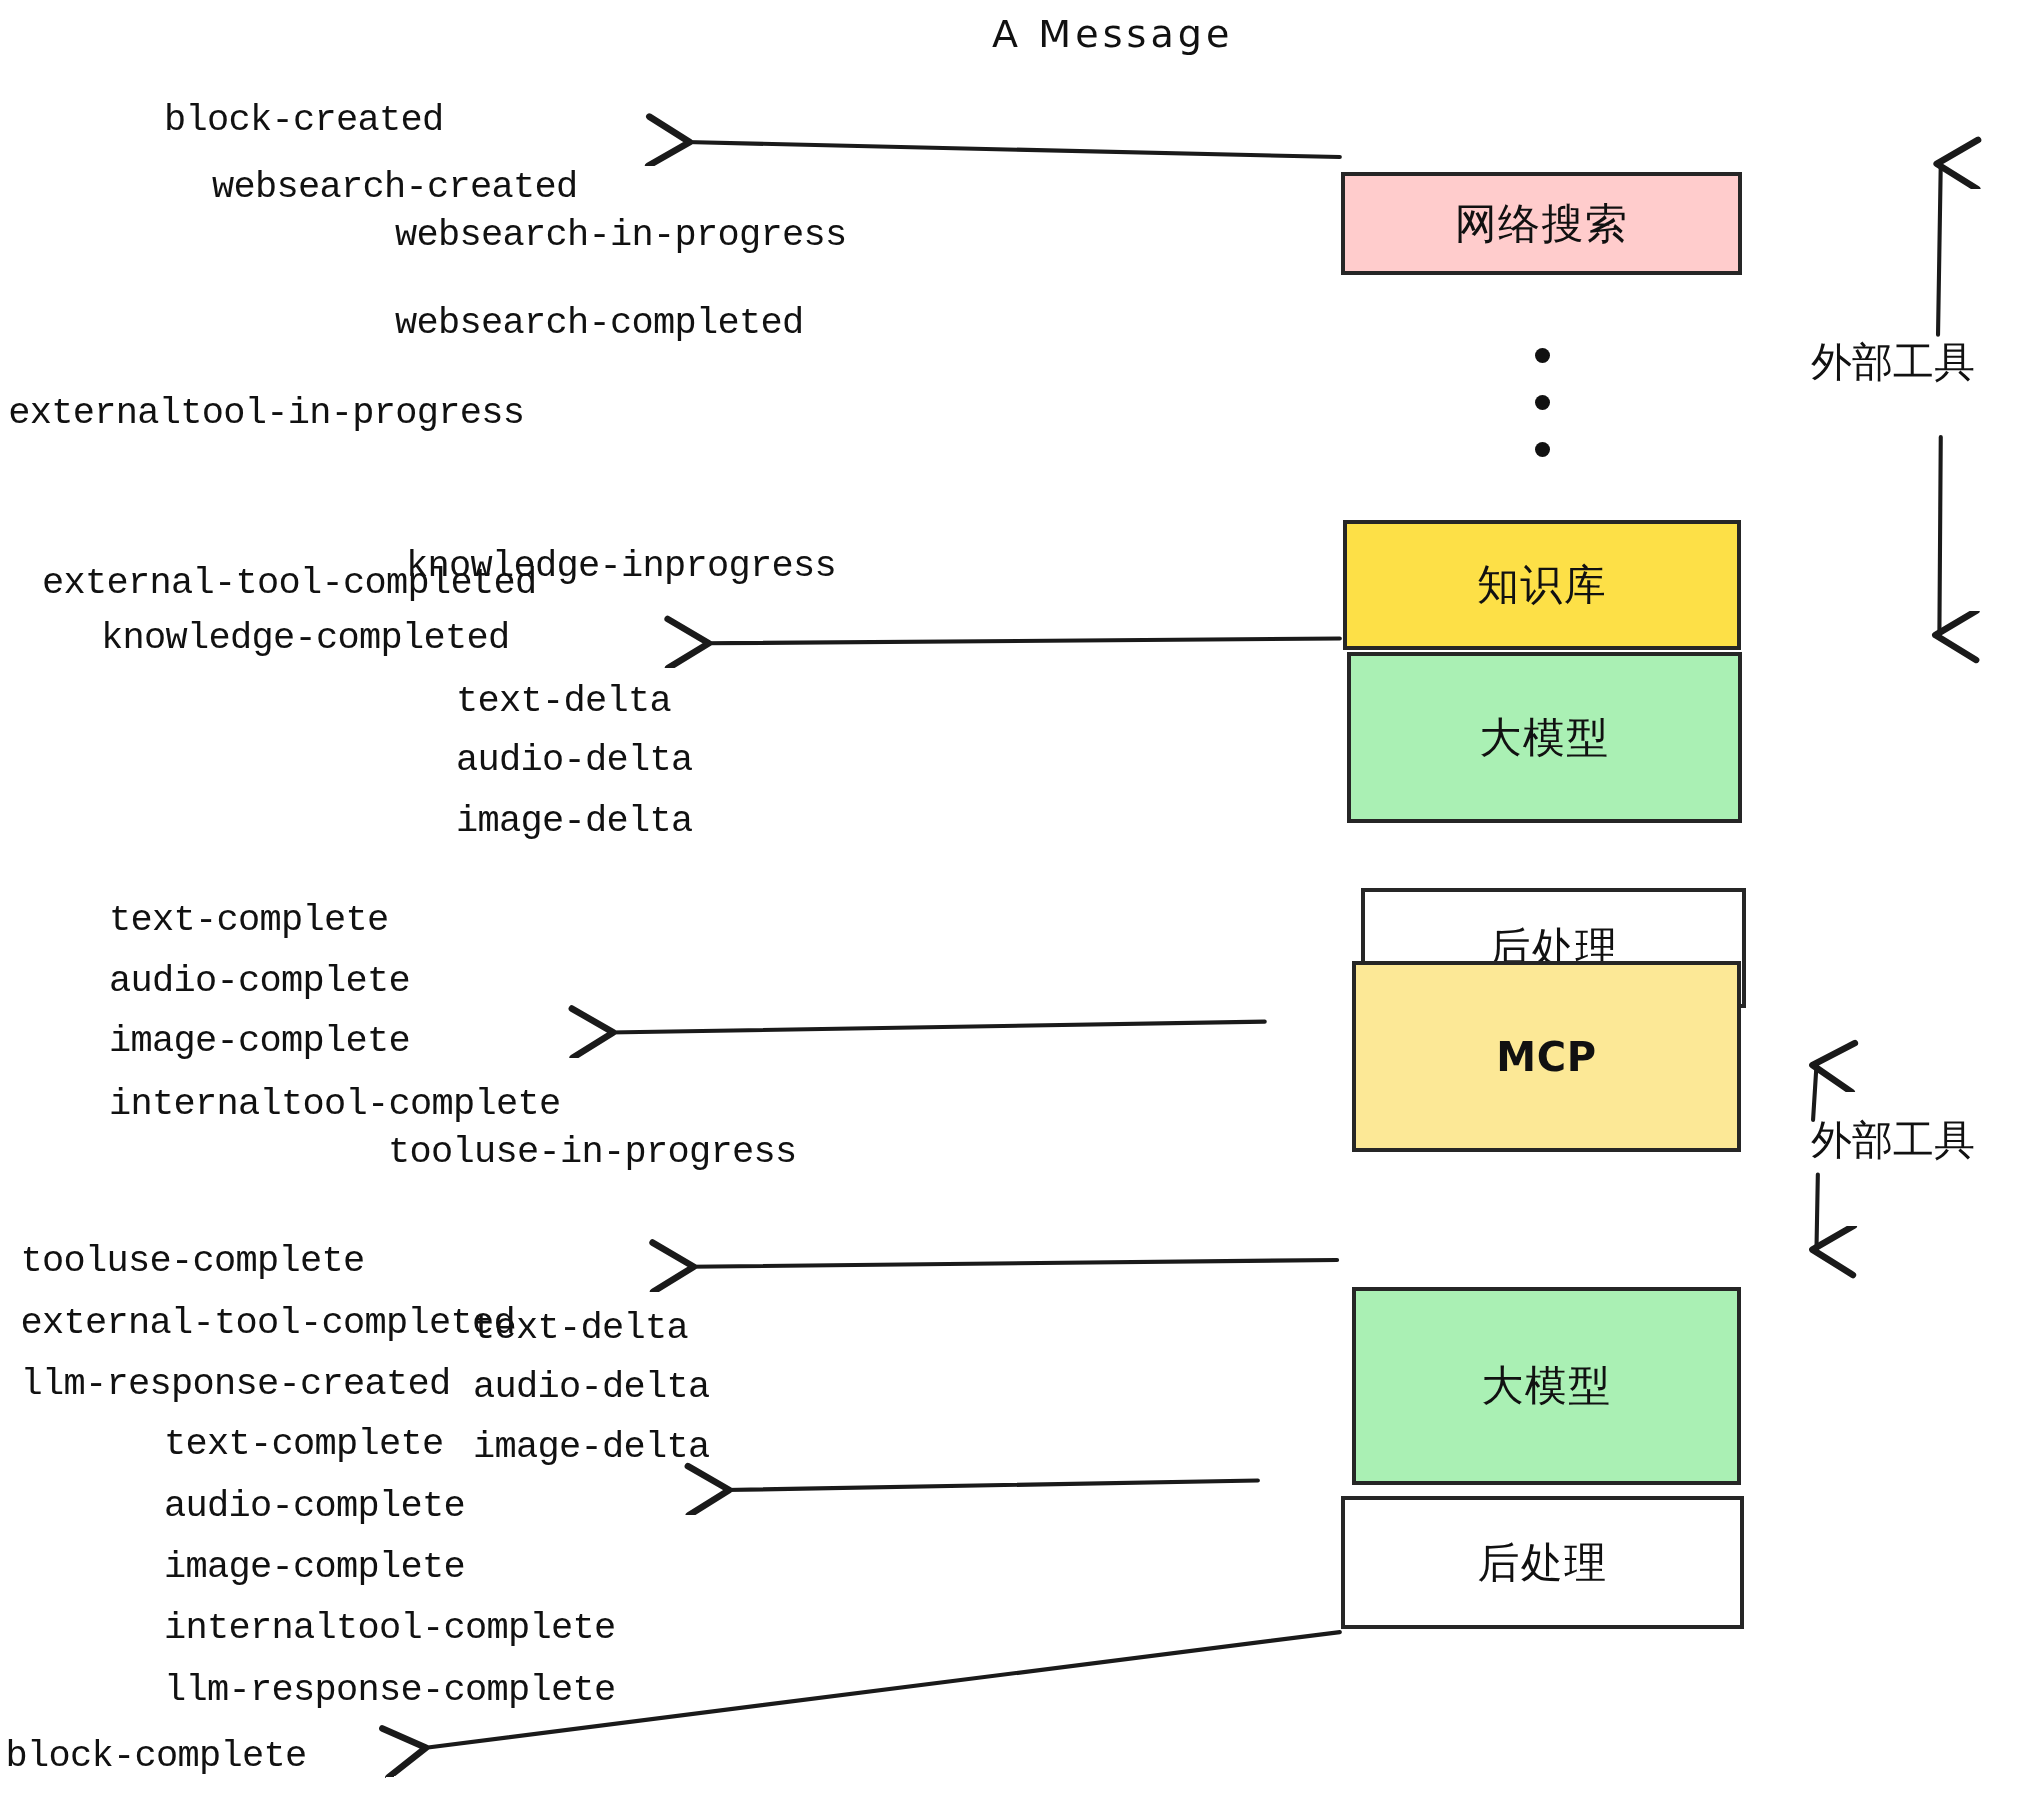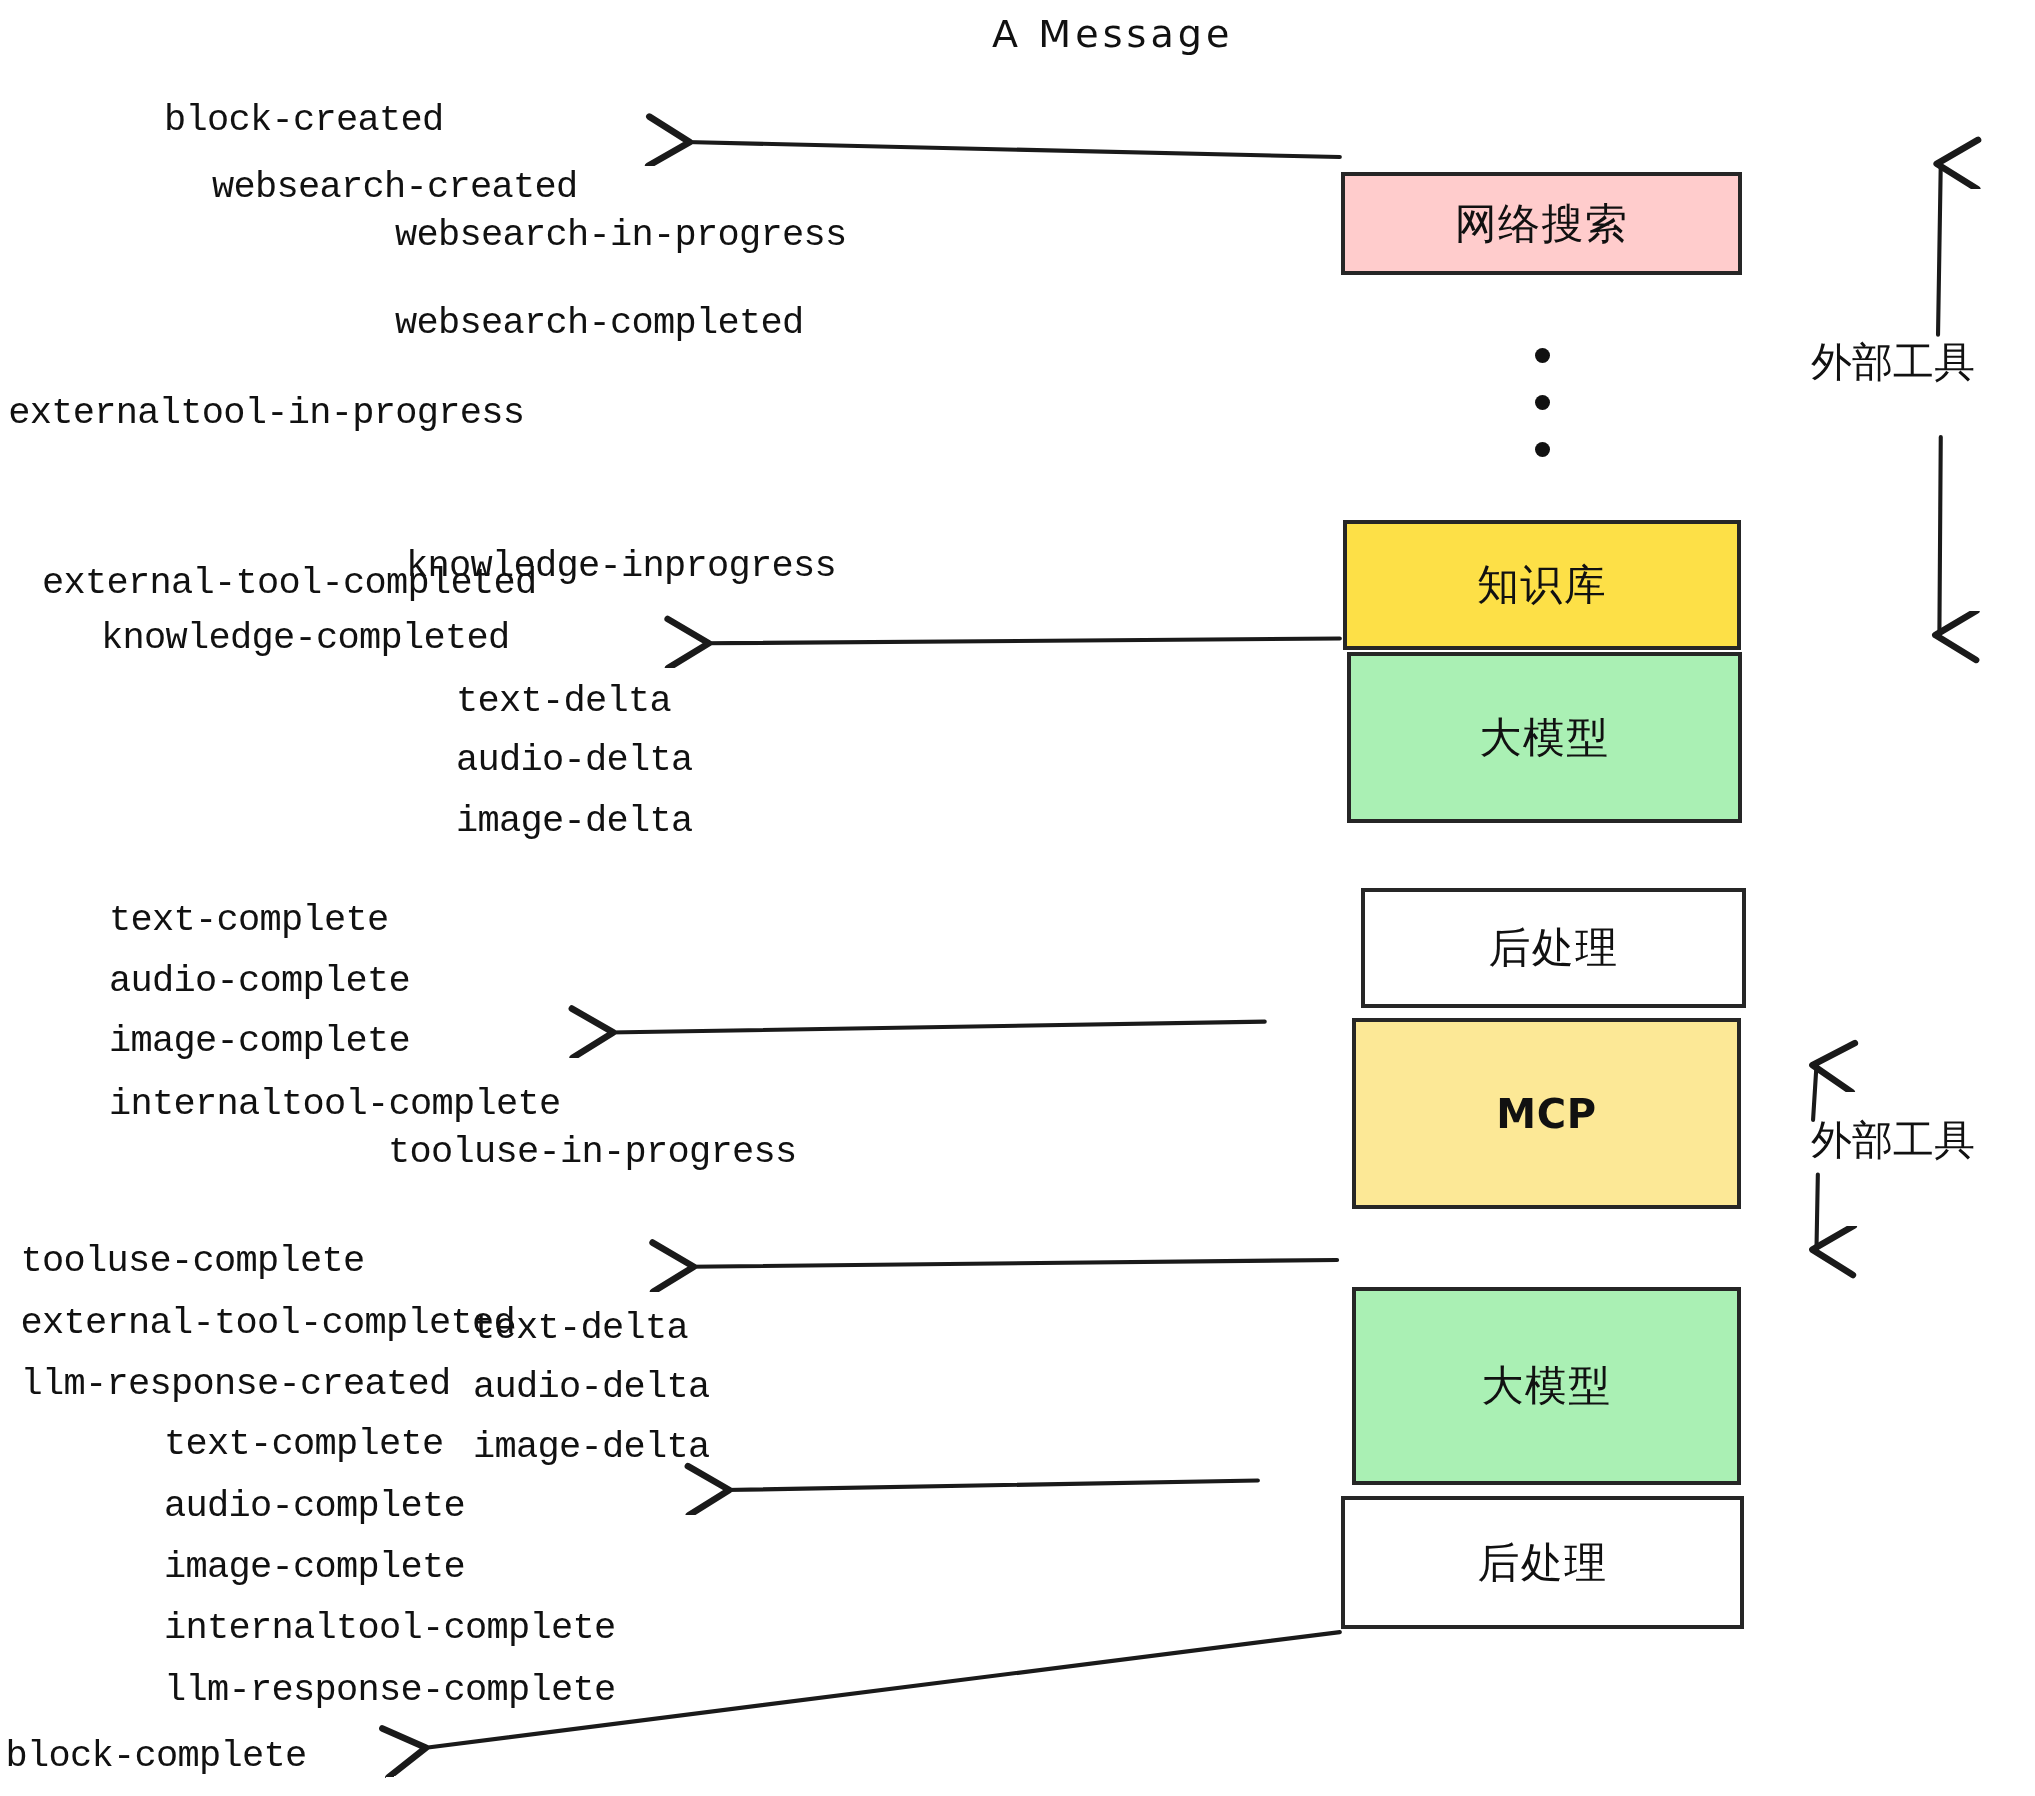--- a/index.html
+++ b/index.html
@@ -90,21 +90,21 @@
       </div>
       <div class="box" style="left: 1343px; top: 520px; width: 398px; height: 130px; background: #fde047;">
         <span>知识库</span>
       </div>
       <div class="box" style="left: 1347px; top: 652px; width: 395px; height: 171px; background: rgb(170, 240, 180);">
         <span>大模型</span>
       </div>
       <div class="box" style="left: 1361px; top: 888px; width: 385px; height: 120px; background: rgb(255, 255, 255);">
         <span>后处理</span>
       </div>
-      <div class="box mcp" style="left: 1352px; top: 1018px; width: 389px; height: 191px; background: rgb(252, 232, 150);">
+      <div class="box mcp" style="left: 1352px; top: 961px; width: 389px; height: 191px; background: rgb(252, 232, 150);">
         <span>MCP</span>
       </div>
       <div class="box" style="left: 1352px; top: 1287px; width: 389px; height: 198px; background: rgb(170, 240, 180);">
         <span>大模型</span>
       </div>
       <div class="box" style="left: 1341px; top: 1496px; width: 403px; height: 133px; background: rgb(255, 255, 255);">
         <span>后处理</span>
       </div>
     </div>
 

